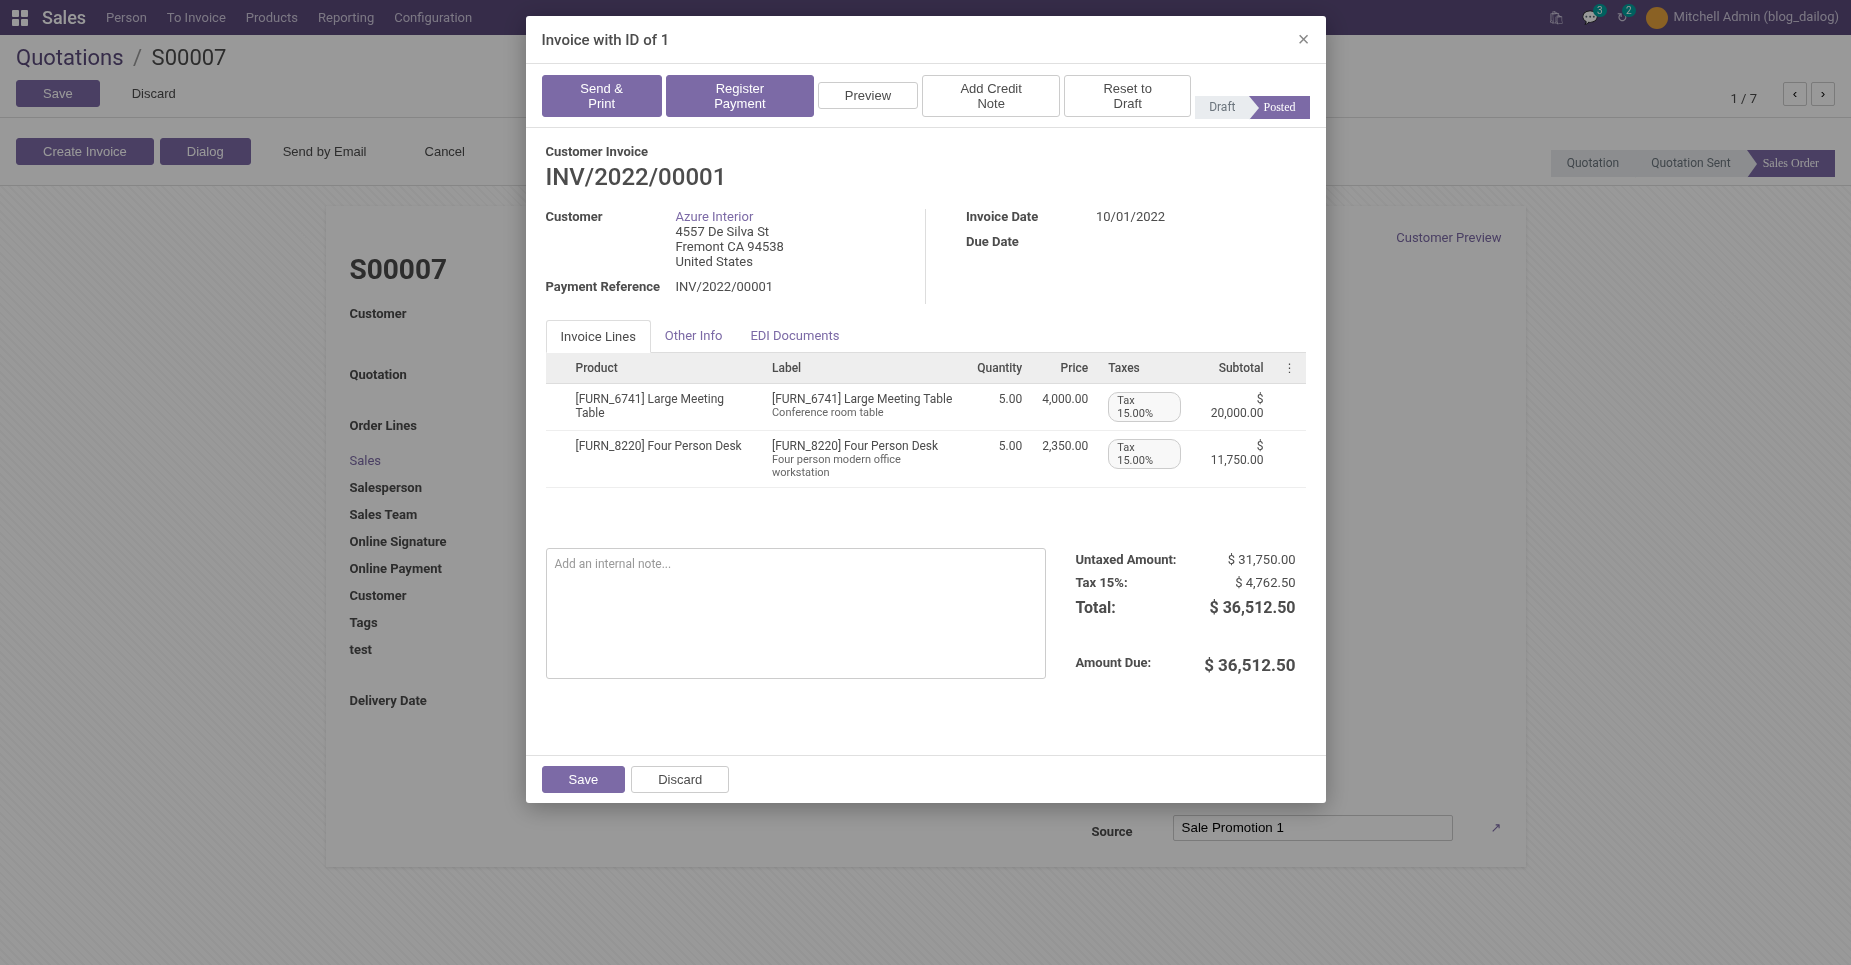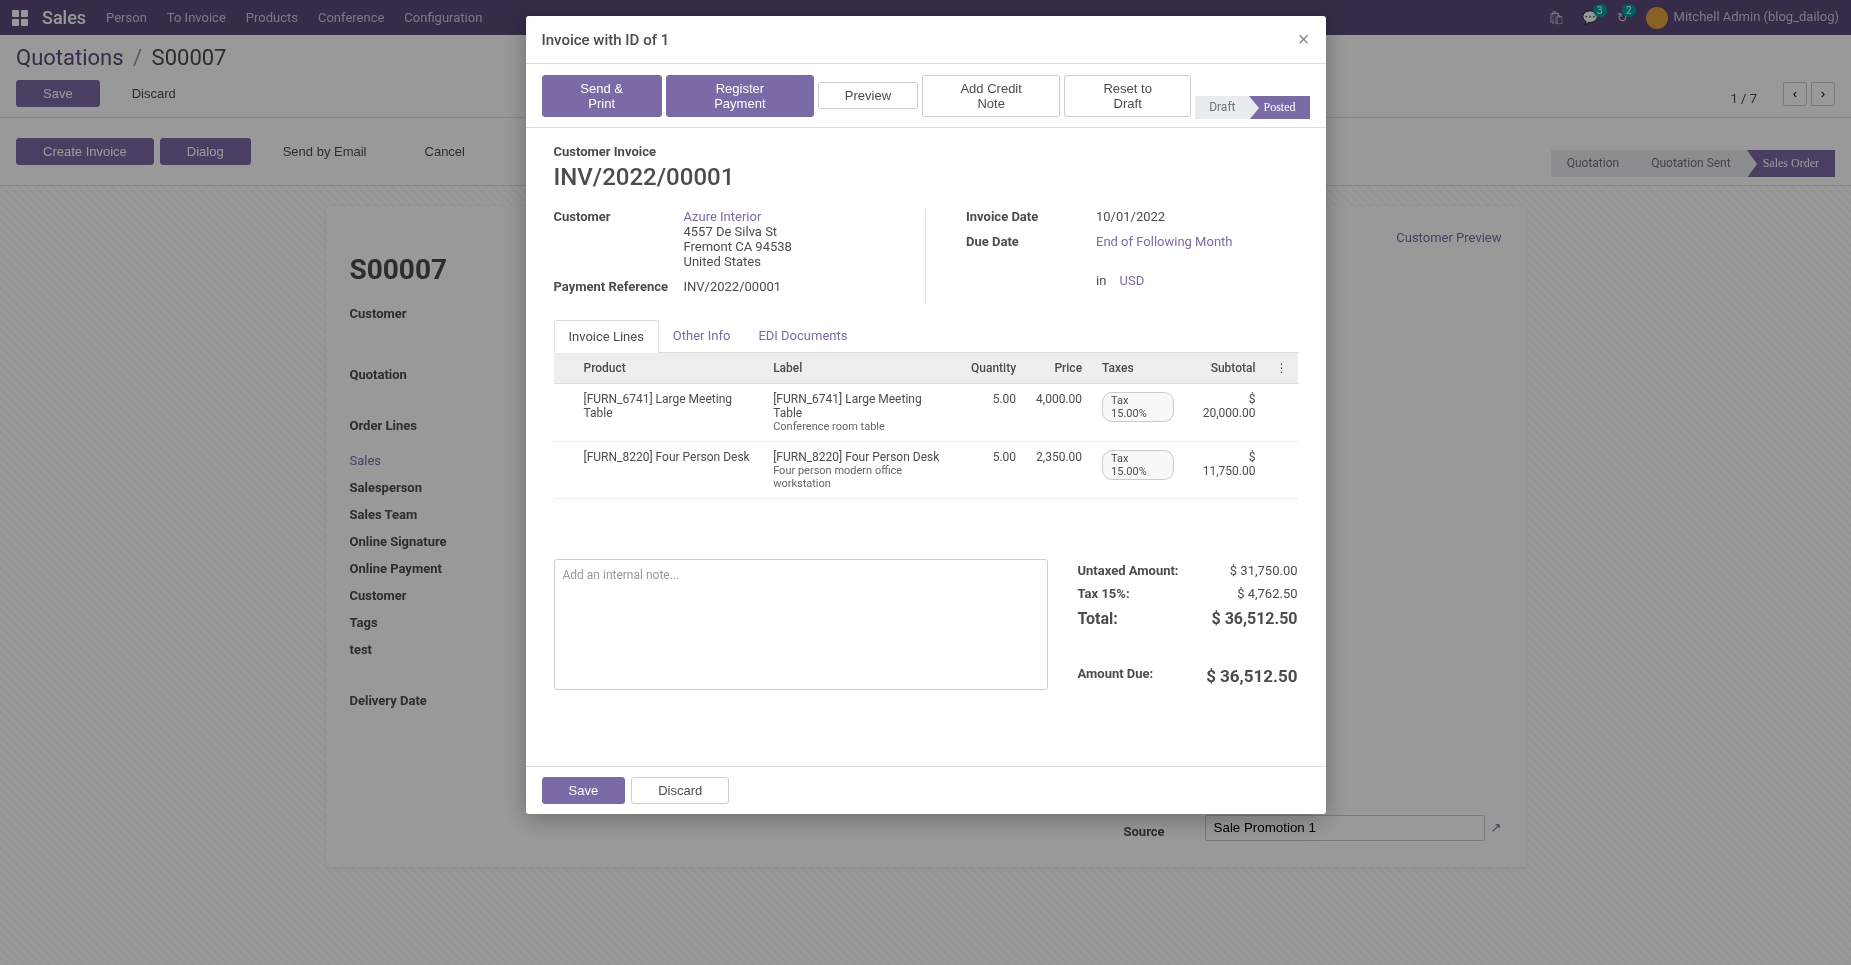--- a/index.html
+++ b/index.html
@@ -59,21 +59,21 @@
 .modal-body { padding: 0; overflow-y: auto; flex: 1; }
 .modal-footer { padding: 10px 16px; border-top: 1px solid #e0e0e0; display: flex; gap: 6px; }
 
 
 .modal-statusbar { padding: 8px 16px; border-bottom: 1px solid #e0e0e0; display: flex; align-items: center; gap: 4px; }
 .modal-statusbar .status-arrows { margin-left: auto; }
 .modal-statusbar .status-arrow { padding: 4px 14px; font-size: 12px; }
 .modal-statusbar .status-arrow::after { border-top-width: 12px; border-bottom-width: 12px; }
 
 
-.modal-content { padding: 16px 28px; }
+.modal-content { padding: 16px 20px; }
 .inv-title-label { font-weight: bold; font-size: 13px; }
 .inv-number { font-size: 24px; font-weight: 500; color: #4c4c4c; margin: 4px 0 18px; }
 .inv-cols { display: flex; gap: 40px; }
 .inv-col { flex: 1; }
 .inv-row { display: flex; margin-bottom: 10px; }
 .inv-row-label { width: 130px; font-weight: bold; font-size: 13px; flex-shrink: 0; }
 .inv-row-val { flex: 1; font-size: 13px; }
 .inv-row-val .link { color: #7c6aa6; }
 .inv-row-val .addr-line { display: block; }
 .due-sub { margin-top: 24px; }
@@ -113,21 +113,21 @@
       <span></span>
       <span></span>
       <span></span>
       <span></span>
     </div>
   <div class="brand">Sales</div>
   <div class="menu">
     <span class="menu-item">Person</span>
     <span class="menu-item">To Invoice</span>
     <span class="menu-item">Products</span>
-    <span class="menu-item">Conference</span>
+    <span class="menu-item">Reporting</span>
     <span class="menu-item">Configuration</span>
   </div>
   <div class="right">
     <span class="icon-btn">🛍</span>
     <span class="icon-btn">💬<span class="badge">3</span></span>
     <span class="icon-btn">↻<span class="badge">2</span></span>
     <span><span class="avatar"></span><span class="username">Mitchell Admin (blog_dailog)</span></span>
   </div>
 </div>
 
@@ -181,21 +181,21 @@
     <span class="bg-label">Online Signature</span>
     <span class="bg-label">Online Payment</span>
     <span class="bg-label">Customer</span>
     <span class="bg-label">Tags</span>
     <span class="bg-label">test</span>
     <div style="height:20px;"></div>
     <span class="bg-label">Delivery Date</span>
     <div style="height:100px;"></div>
     <div style="display:flex; justify-content:flex-end; gap:40px; align-items:center;">
       <span class="bg-label">Source</span>
-      <div style="display:flex; align-items:center;">
+      <div style="display:flex; align-items:center;gap:32px;">
         <input class="bg-input" value="Sale Promotion 1" style="">
         <span class="ext-icon">↗</span>
       </div>
     </div>
   </div>
 </div>
 
 <div class="modal-overlay">
   <div class="modal">
     <div class="modal-header">
@@ -234,27 +234,20 @@
             </div>
           </div>
           <div class="vsep"></div>
           <div class="inv-col">
             <div class="inv-row">
               <div class="inv-row-label">Invoice Date</div>
               <div class="inv-row-val">10/01/2022</div>
             </div>
             <div class="inv-row">
               <div class="inv-row-label">Due Date</div>
-              <div class="inv-row-val">
-                <span class="link">End of Following Month</span>
-                <div class="due-sub">
-                  <span class="in-label">in</span>
-                  <span class="link">USD</span>
-                </div>
-              </div>
             </div>
           </div>
         </div>
 
         <div class="tabs">
           <div class="tab active">Invoice Lines</div>
           <div class="tab">Other Info</div>
           <div class="tab">EDI Documents</div>
         </div>
 

